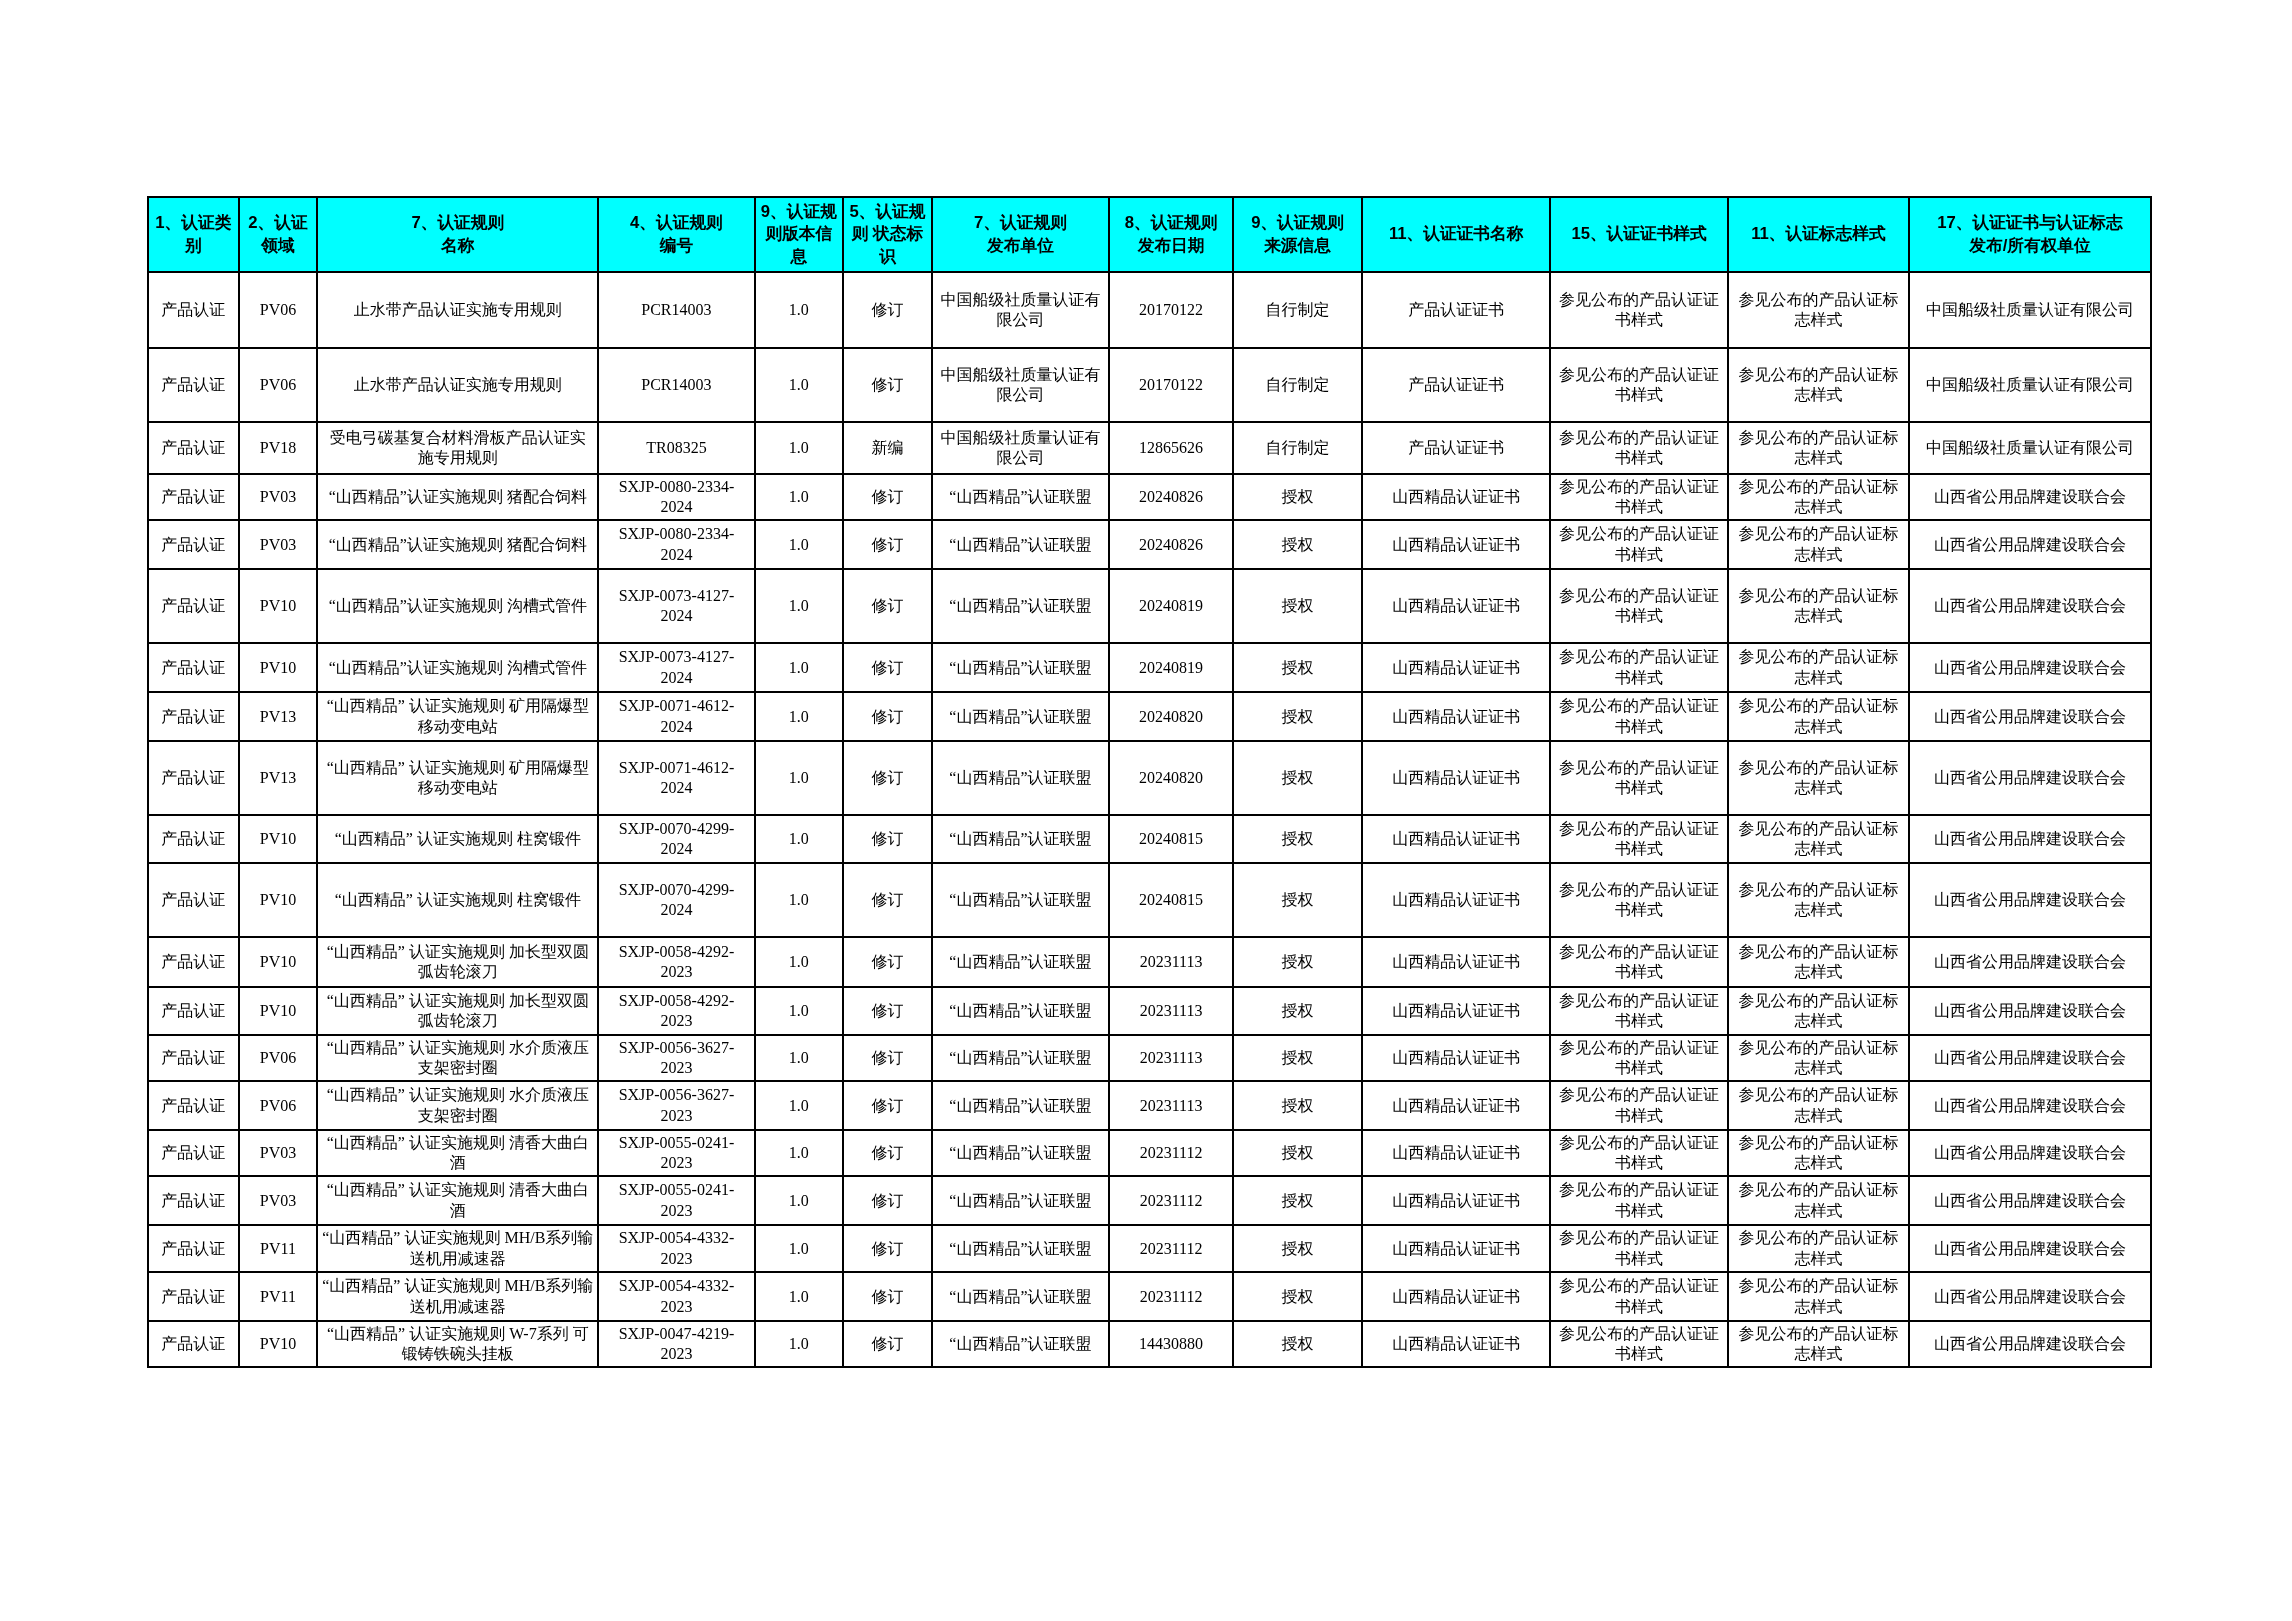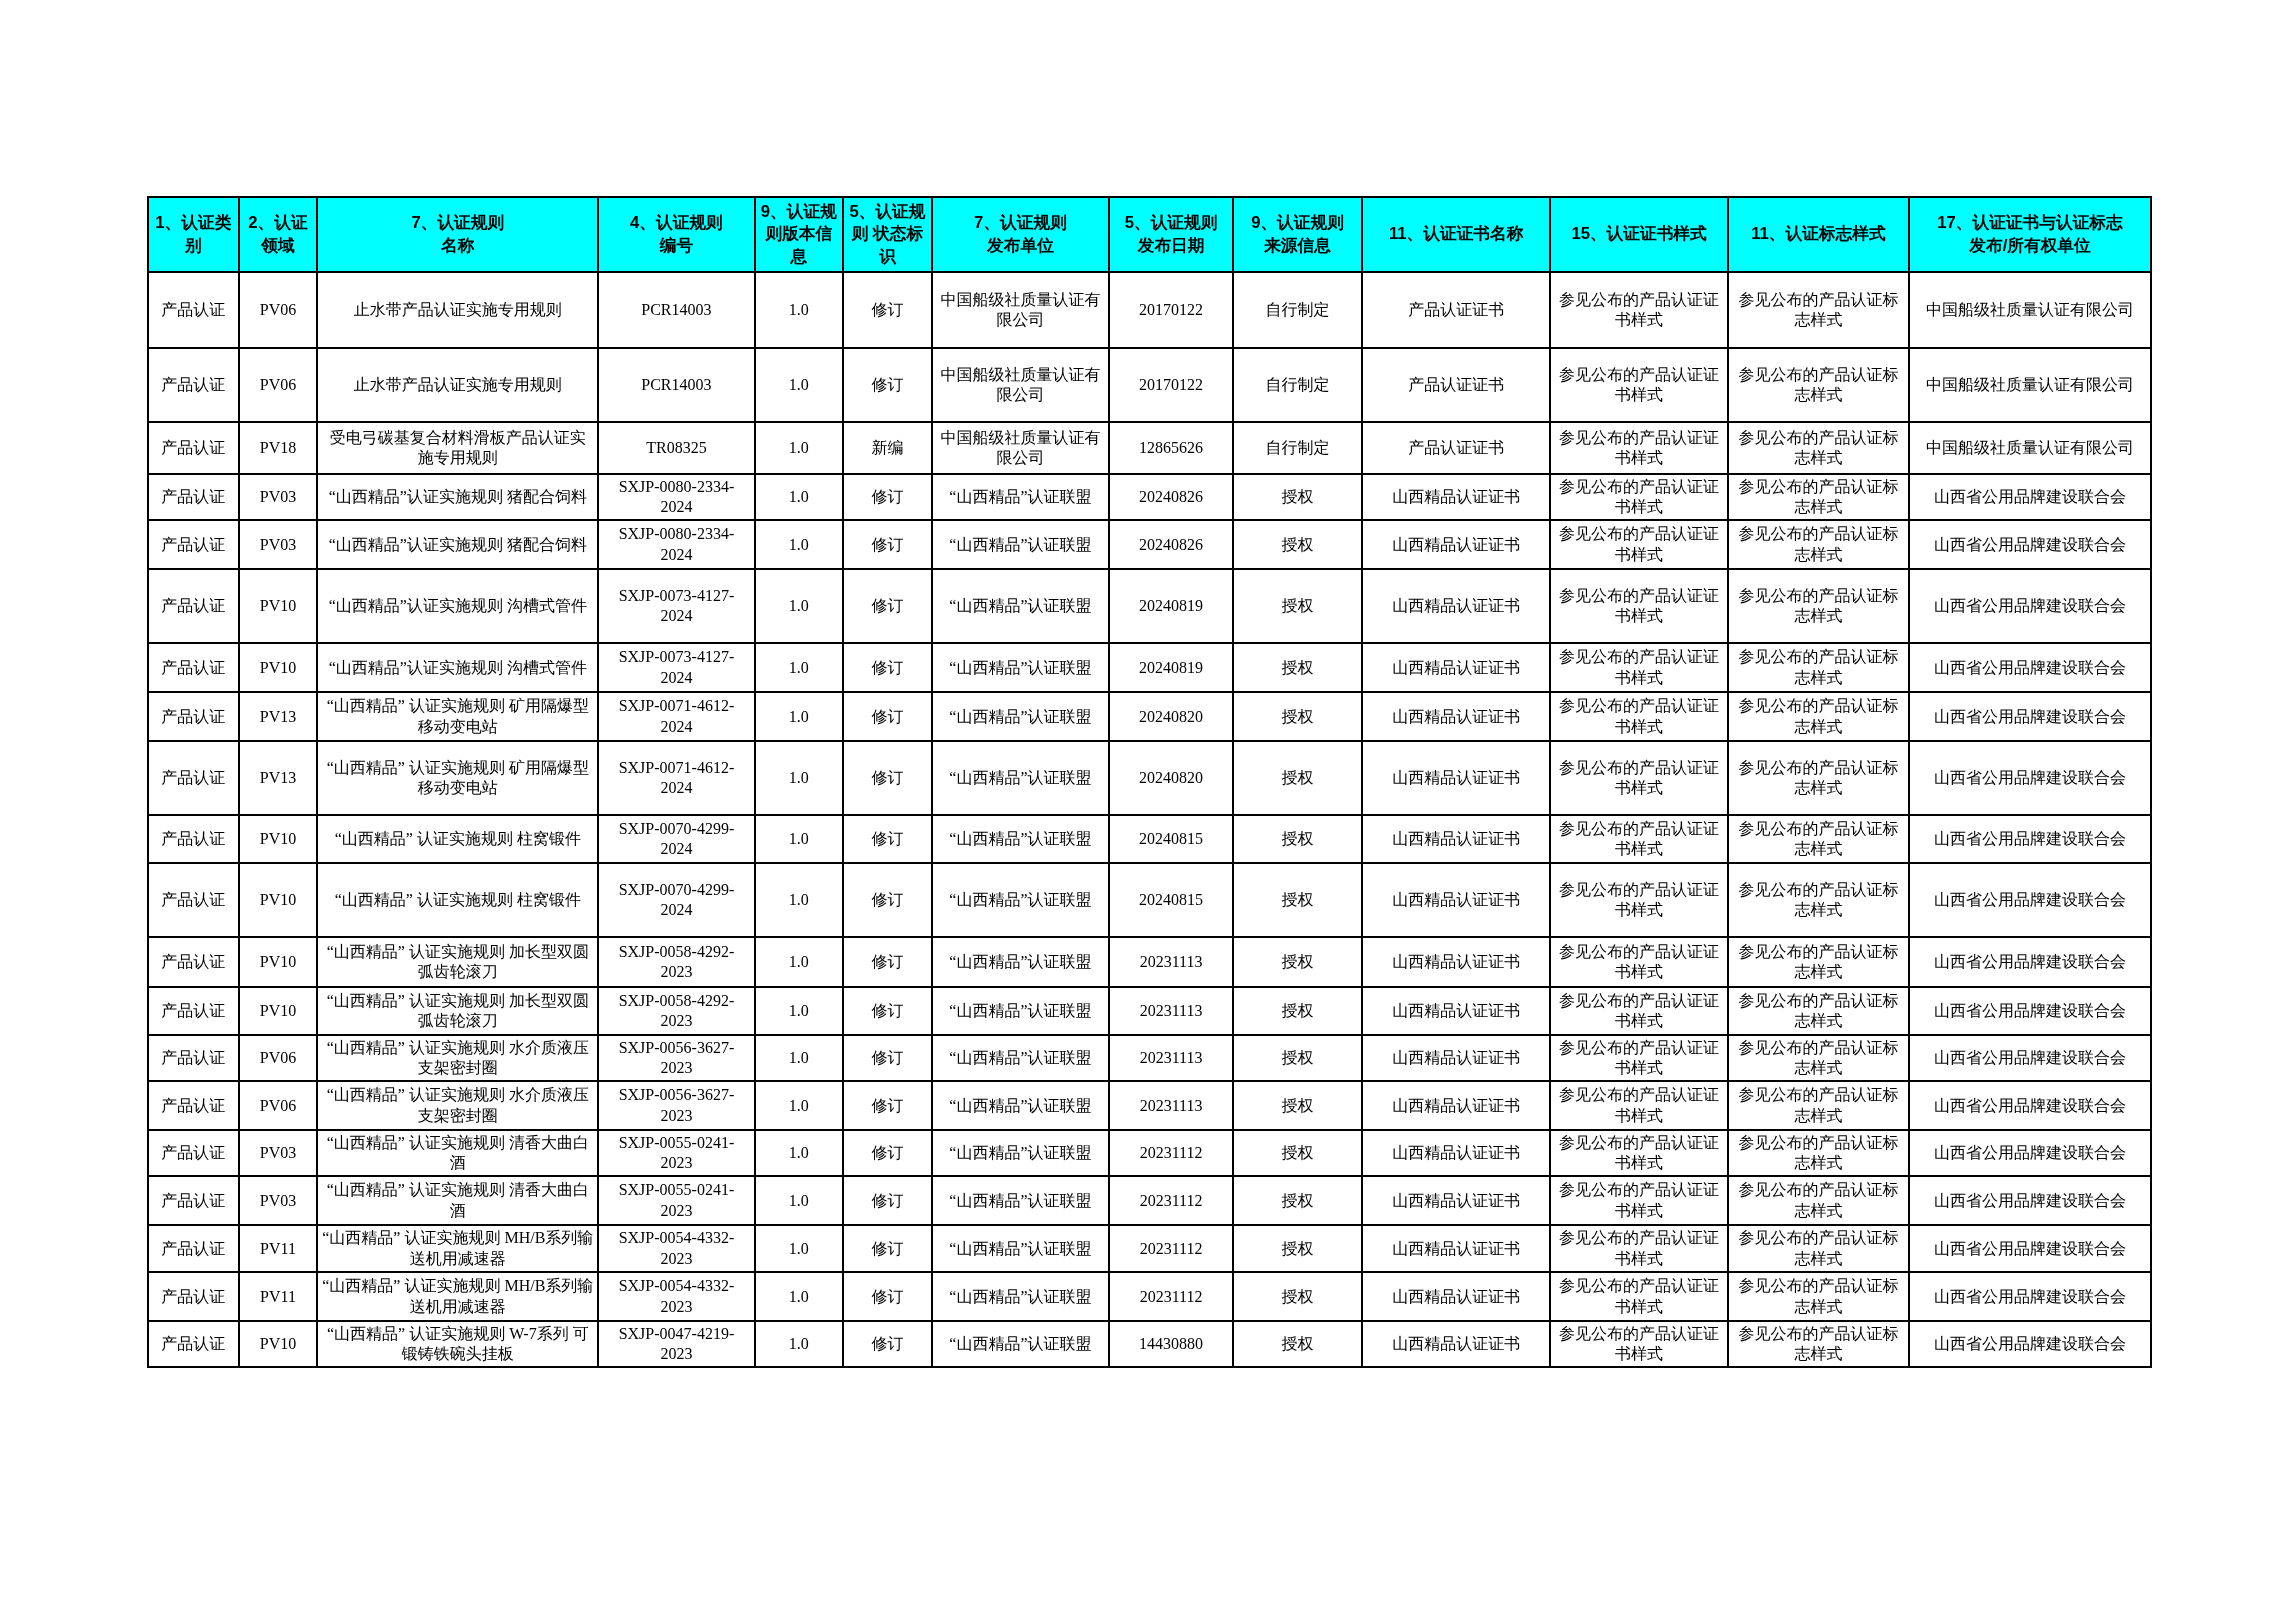--- a/index.html
+++ b/index.html
@@ -80,21 +80,21 @@
           <th>2、认证
 领域</th>
           <th>7、认证规则
 名称</th>
           <th>4、认证规则
 编号</th>
           <th>9、认证规则版本信息</th>
           <th>5、认证规则 状态标识</th>
           <th>7、认证规则
 发布单位</th>
-          <th>5、认证规则
+          <th>8、认证规则
 发布日期</th>
           <th>9、认证规则
 来源信息</th>
           <th>11、认证证书名称</th>
           <th>15、认证证书样式</th>
           <th>11、认证标志样式</th>
           <th>17、认证证书与认证标志
 发布/所有权单位</th>
         </tr>
       </thead>

